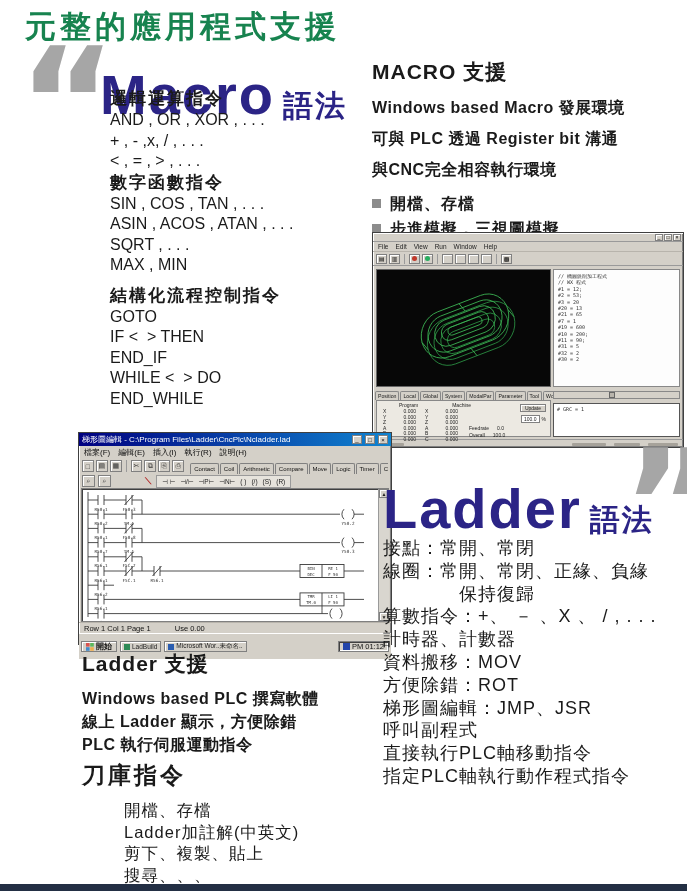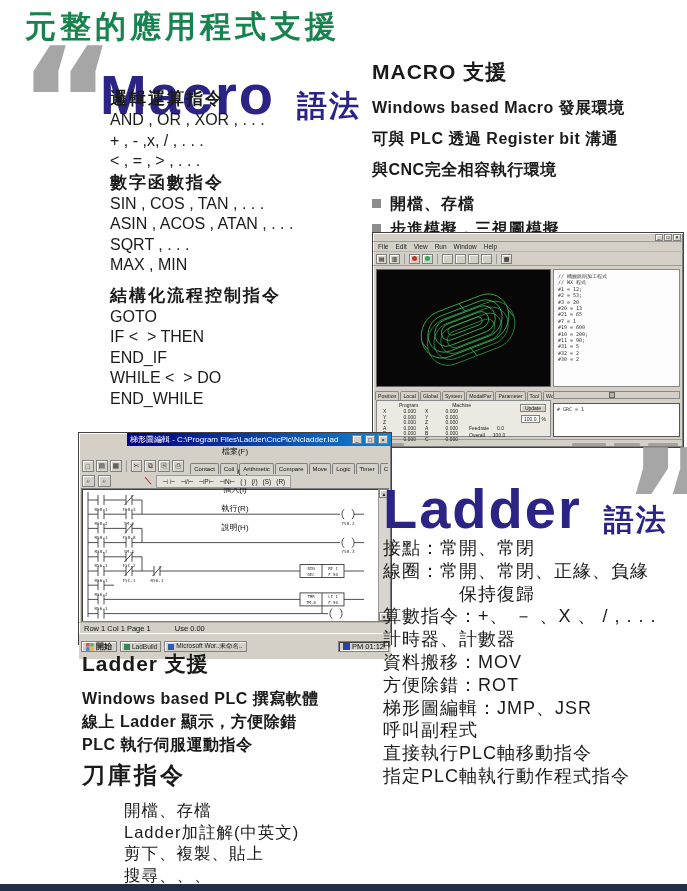--- a/index.html
+++ b/index.html
@@ -18,21 +18,21 @@
 
   
   .quote-open{position:absolute;left:18px;top:28px;font-size:150px;font-weight:bold;
     color:var(--quote-gray);line-height:1;font-family:"DejaVu Sans",sans-serif;}
   .quote-close{position:absolute;left:622px;top:430px;font-size:150px;font-weight:bold;
     color:var(--quote-gray);line-height:1;font-family:"DejaVu Sans",sans-serif;}
 
   
   .big-head{position:absolute;display:flex;align-items:flex-end;color:var(--heading-navy);}
   .big-head .en{font-size:56px;font-weight:bold;letter-spacing:2px;}
-  .big-head .cjk{font-size:30px;font-weight:bold;margin-left:22px;letter-spacing:2px;}
+  .big-head .cjk{font-size:30px;font-weight:bold;margin-left:8px;letter-spacing:2px;}
   #macro-head{left:100px;top:62px;}
   #ladder-head{left:383px;top:476px;}
 
   
   #macro-syntax-list{position:absolute;left:110px;top:88px;color:var(--body-text);}
   #macro-syntax-list .line{font-size:16px;line-height:20.5px;white-space:pre;}
   #macro-syntax-list .hd{font-size:17px;font-weight:bold;letter-spacing:2px;line-height:20px;padding:1px 0;}
   #macro-syntax-list .gap{margin-top:9px;}
 
   
@@ -92,25 +92,25 @@
   #macro-slider .thumb{position:absolute;left:44%;top:0;width:6px;height:6px;background:#b8b4ac;border:1px solid #666;}
   #macro-grc{margin-top:4px;height:34px;background:#fff;border:1px solid #555;
     font-family:"DejaVu Sans Mono",monospace;font-size:5px;color:#333;padding:2px 3px;}
   #macro-window .statusbar{height:10px;border-top:1px solid #9a9a9a;display:flex;align-items:center;
     justify-content:space-between;padding:0 5px;}
   .blurbar{height:3px;background:#a6a29a;border-radius:1px;}
 
   
   #ladder-window{left:78px;top:432px;width:314px;height:213px;}
   #ladder-window .titlebar{height:13px;background:linear-gradient(90deg,var(--titlebar-blue),var(--titlebar-blue2));
-    color:#fff;font-size:8px;display:flex;align-items:center;padding:0 3px;gap:3px;margin-left:48px;}
+    color:#fff;font-size:8px;display:flex;align-items:center;padding:0 3px;gap:3px;}
   #ladder-window .titlebar .ttext{flex:1;white-space:nowrap;overflow:hidden;}
   #ladder-window .titlebar .wbtn{width:10px;height:9px;font-size:6px;line-height:6px;color:#000;}
   #ladder-window .menubar{height:12px;display:flex;gap:8px;align-items:center;padding:0 5px;
-    font-size:8px;color:#111;flex-direction:column;}
+    font-size:8px;color:#111;}
   #ladder-window .toolbar1{height:16px;display:flex;align-items:center;padding:0 3px;gap:2px;}
   #ladder-window .ibtn{width:13px;height:12px;font-size:7px;color:#333;}
   #ladder-window .isep{width:1px;height:12px;background:#9a9a9a;margin:0 2px;}
   #ladder-tabs{display:flex;align-items:flex-end;height:15px;margin-left:4px;overflow:hidden;}
   #ladder-tabs .tab{font-size:6px;color:#111;border:1px solid #808080;border-bottom:none;
     background:var(--win-chrome);padding:1px 3px;margin-right:1px;border-radius:2px 2px 0 0;line-height:8px;}
   #ladder-window .toolbar2{height:14px;display:flex;align-items:center;padding:0 3px;gap:3px;}
   #ladder-window .slash{color:#b22222;font-size:9px;font-weight:bold;margin:0 2px;}
   #ladder-symbols{display:flex;gap:5px;font-size:6.5px;color:#222;border:1px solid #9a9a9a;
     background:#e6e3dc;padding:1px 5px;line-height:9px;}

